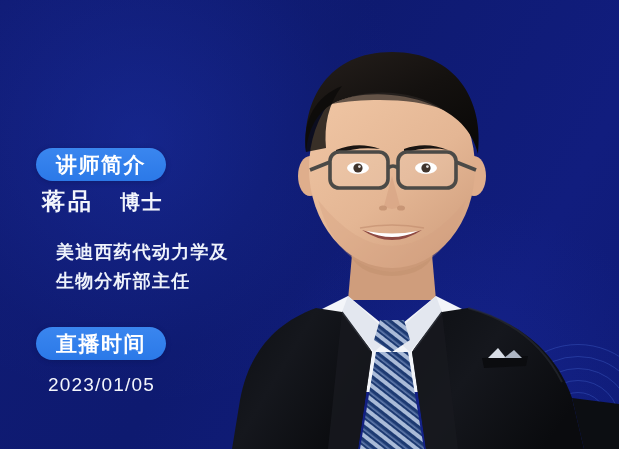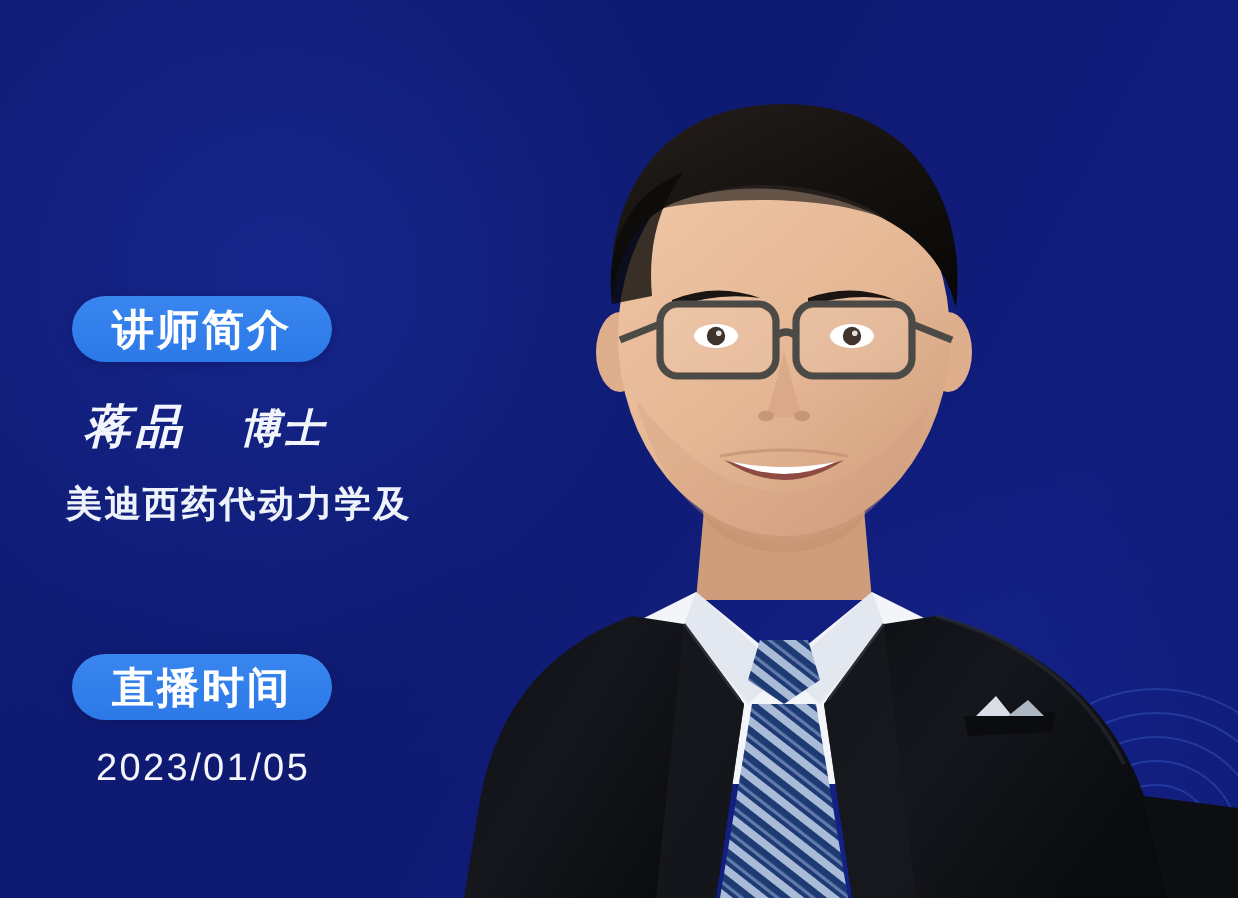--- a/index.html
+++ b/index.html
@@ -120,42 +120,41 @@
     height: 33px;
     box-shadow: 0 1px 5px rgba(8,18,70,0.35);
     white-space: nowrap;
   }
   .pill-speaker { left: 36px; top: 148px; }
   .pill-time    { left: 36px; top: 327px; }
 
   .name-line {
     position: absolute;
     left: 42px;
-    top: 198px;
+    top: 186px;
     display: flex;
     align-items: baseline;
     color: #f2f5fc;
     white-space: nowrap;
-    font-style: italic;
   }
   .name-main {
     font-size: 23px;
     font-weight: bold;
     letter-spacing: 3px;
   }
   .name-degree {
     font-size: 20px;
     font-weight: bold;
     letter-spacing: 1.5px;
     margin-left: 26px;
   }
 
   .role-line {
     position: absolute;
-    left: 33px;
+    left: 56px;
     color: #eef2fb;
     font-size: 18px;
     font-weight: bold;
     letter-spacing: 1.2px;
     white-space: nowrap;
   }
   .role-1 { top: 240px; }
   .role-2 { top: 269px; }
 
   .schedule-line {
@@ -307,20 +306,21 @@
   <div class="content">
 
     <div class="pill pill-speaker">讲师简介</div>
 
     <div class="name-line">
       <span class="name-main">蒋品</span>
       <span class="name-degree">博士</span>
     </div>
 
     <div class="role-line role-1">美迪西药代动力学及</div>
+    <div class="role-line role-2">生物分析部主任</div>
 
     <div class="pill pill-time">直播时间</div>
 
     <div class="schedule-line sched-1">2023/01/05</div>
 
   </div>
 
   <div class="bottom-strip"></div>
 </div>
 

